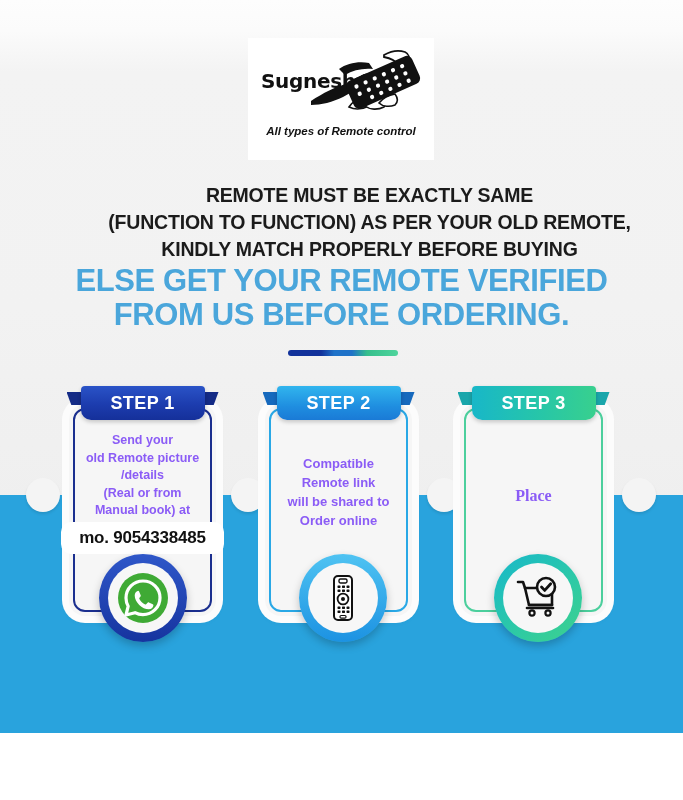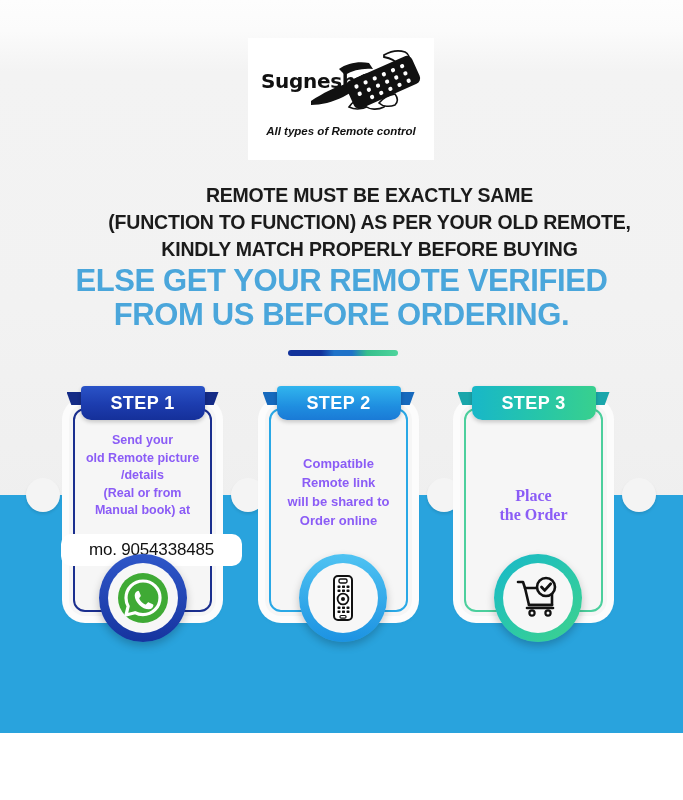--- a/index.html
+++ b/index.html
@@ -168,30 +168,30 @@
     color: #8b5cf6;
     line-height: 17.5px;
   }
   .card.c2 .card-text { top: 50px; font-size: 13px; line-height: 19px; }
   .card.c3 .card-text { top: 82px; font-size: 16px; line-height: 19px; font-family: Liberation Serif, serif; }
 
   
   .phone-pill {
     position: absolute;
     left: -8px;
-    top: 130px;
-    width: 181px;
+    top: 118px;
+    width: 163px;
     height: 32px;
     background: #ffffff;
     border-radius: 10px;
     display: flex;
     align-items: center;
     justify-content: center;
     font-size: 17px;
-    font-weight: normal;
+    font-weight: bold;
     color: #111;
     letter-spacing: -0.2px;
   }
 
   
   .ribbon {
     position: absolute;
     top: -18px;
     left: 50%;
     transform: translateX(-50%);
@@ -391,21 +391,20 @@
 
   <div class="card c3">
     <div class="frame"></div>
     <div class="ribbon">
       <span class="tab l"></span>
       <span class="tab r"></span>
       <span class="body">STEP 3</span>
     </div>
     <div class="card-text">
       <div>Place</div>
-      <div>the Order</div>
     </div>
   </div>
 
   <div class="icon-circle i3">
     <span class="inner">
       <svg width="52" height="52" viewBox="0 0 52 52">
         <path d="M6 10 h5 l2 6" fill="none" stroke="#111" stroke-width="2.6" stroke-linecap="round" stroke-linejoin="round"></path>
         <path d="M13 16 h27 v17 H17 Z" fill="none" stroke="#111" stroke-width="2.6" stroke-linejoin="round"></path>
         <path d="M17 33 h23" fill="none" stroke="#111" stroke-width="2.6" stroke-linecap="round"></path>
         <path d="M15 36 h26" fill="none" stroke="#111" stroke-width="2.6" stroke-linecap="round"></path>

